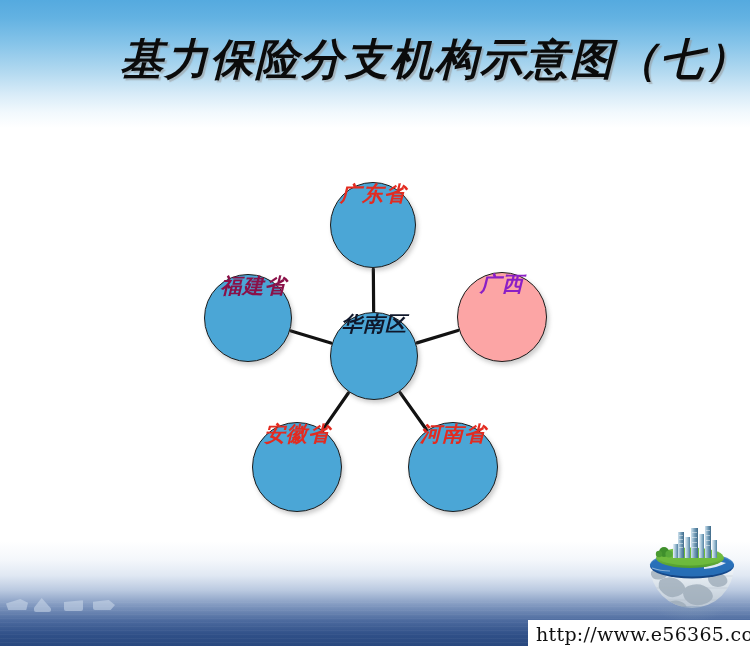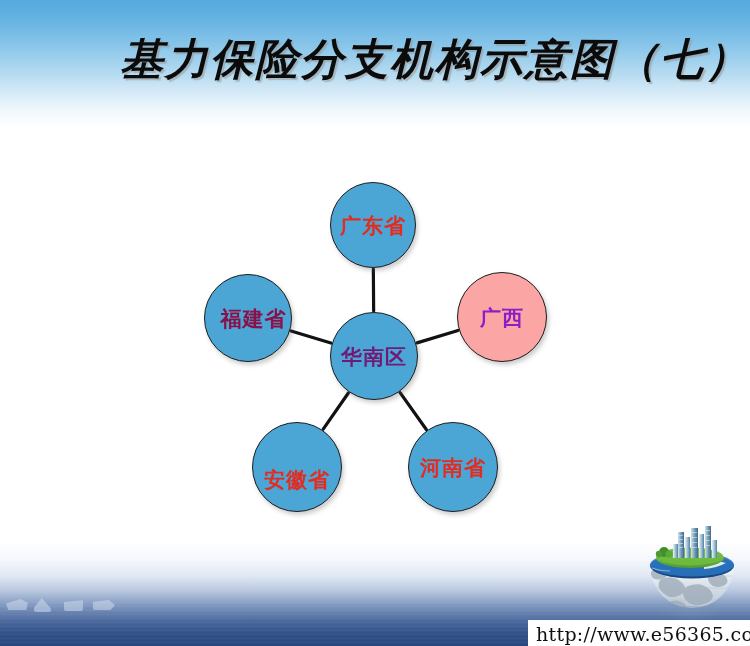--- a/index.html
+++ b/index.html
@@ -113,23 +113,23 @@
     left: 0;
     top: 0;
   }
   .node {
     position: absolute;
     border-radius: 50%;
     background: #4ba6d6;
     border: 1.5px solid #1c1c1c;
     box-sizing: border-box;
     display: flex;
-    align-items: center;
     justify-content: center;
     box-shadow: 2px 3px 4px rgba(90,90,90,0.30);
+    font-style: italic;
   }
   .node-label {
     font-family: "DejaVu Serif", "Liberation Serif", serif;
     font-size: 21px;
     font-weight: 600;
     letter-spacing: 1px;
     line-height: 1;
     white-space: nowrap;
     user-select: none;
   }
@@ -201,27 +201,27 @@
         <div class="node" style="left: 330px; top: 182px; width: 86px; height: 86px; background: rgb(75, 166, 214); border-color: rgb(28, 28, 28);">
           <span class="node-label" style="color: rgb(227, 43, 32);">广东省</span>
         </div>
         <div class="node" style="left: 457px; top: 272px; width: 90px; height: 90px; background: #fca5a5; border-color: rgb(28, 28, 28);">
           <span class="node-label" style="color: rgb(139, 31, 198);">广西</span>
         </div>
         <div class="node" style="left: 204px; top: 274px; width: 88px; height: 88px; background: rgb(75, 166, 214); border-color: rgb(28, 28, 28);">
           <span class="node-label" style="color: rgb(138, 16, 72); margin-left: 11px;">福建省</span>
         </div>
         <div class="node" style="left: 252px; top: 422px; width: 90px; height: 90px; background: rgb(75, 166, 214); border-color: rgb(28, 28, 28);">
-          <span class="node-label" style="color: rgb(227, 43, 32); margin-top: 24px;">安徽省</span>
+          <span class="node-label" style="color: rgb(227, 43, 32);">安徽省</span>
         </div>
         <div class="node" style="left: 408px; top: 422px; width: 90px; height: 90px; background: rgb(75, 166, 214); border-color: rgb(28, 28, 28);">
           <span class="node-label" style="color: rgb(227, 43, 32);">河南省</span>
         </div>
         <div class="node" style="left: 330px; top: 312px; width: 88px; height: 88px; background: rgb(75, 166, 214); border-color: rgb(28, 28, 28);">
-          <span class="node-label" style="color: #701a75;">华南区</span>
+          <span class="node-label" style="color: #0f172a;">华南区</span>
         </div>
       </div>
   </div>
 
   <div class="globe-wrap">
     <svg width="100" height="100" viewBox="0 0 100 100">
       <defs>
         <linearGradient id="gSea" x1="0" y1="0" x2="0" y2="1">
           <stop offset="0%" stop-color="#2f6fb8"></stop>
           <stop offset="45%" stop-color="#1c56a0"></stop>

